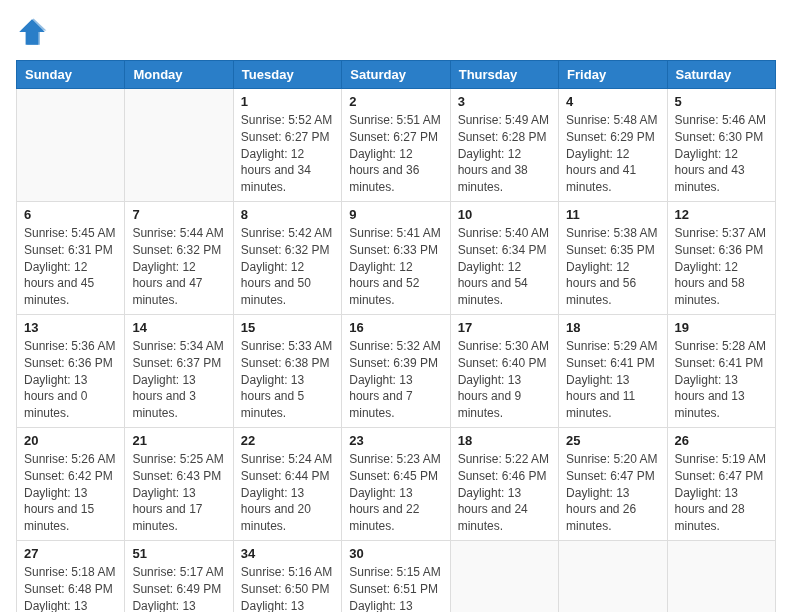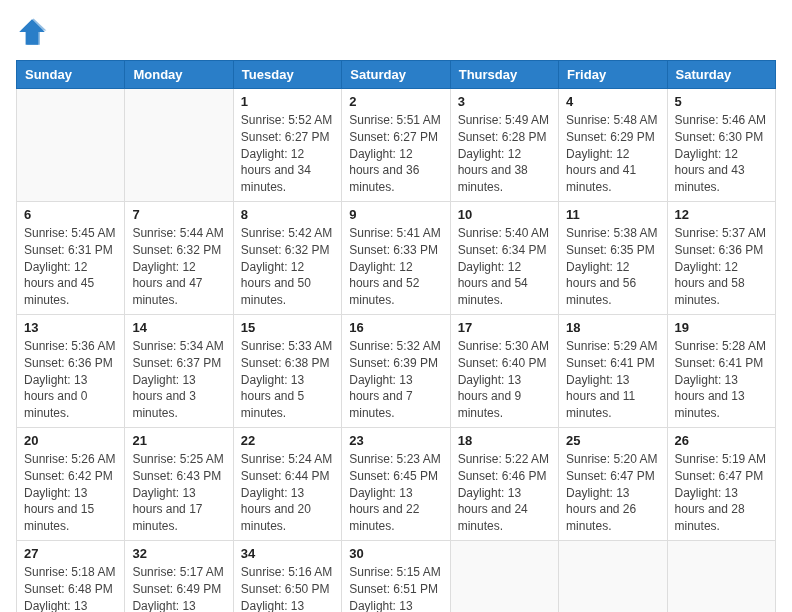--- a/index.html
+++ b/index.html
@@ -235,21 +235,21 @@
           <span class="day-number">26</span>
           <div class="day-info">Sunrise: 5:19 AM<br>Sunset: 6:47 PM<br>Daylight: 13 hours and 28 minutes.</div>
         </td>
       </tr>
       <tr>
         <td>
           <span class="day-number">27</span>
           <div class="day-info">Sunrise: 5:18 AM<br>Sunset: 6:48 PM<br>Daylight: 13 hours and 30 minutes.</div>
         </td>
         <td>
-          <span class="day-number">32</span>
+          <span class="day-number">51</span>
           <div class="day-info">Sunrise: 5:17 AM<br>Sunset: 6:49 PM<br>Daylight: 13 hours and 32 minutes.</div>
         </td>
         <td>
           <span class="day-number">34</span>
           <div class="day-info">Sunrise: 5:16 AM<br>Sunset: 6:50 PM<br>Daylight: 13 hours and 34 minutes.</div>
         </td>
         <td>
           <span class="day-number">30</span>
           <div class="day-info">Sunrise: 5:15 AM<br>Sunset: 6:51 PM<br>Daylight: 13 hours and 36 minutes.</div>
         </td>

